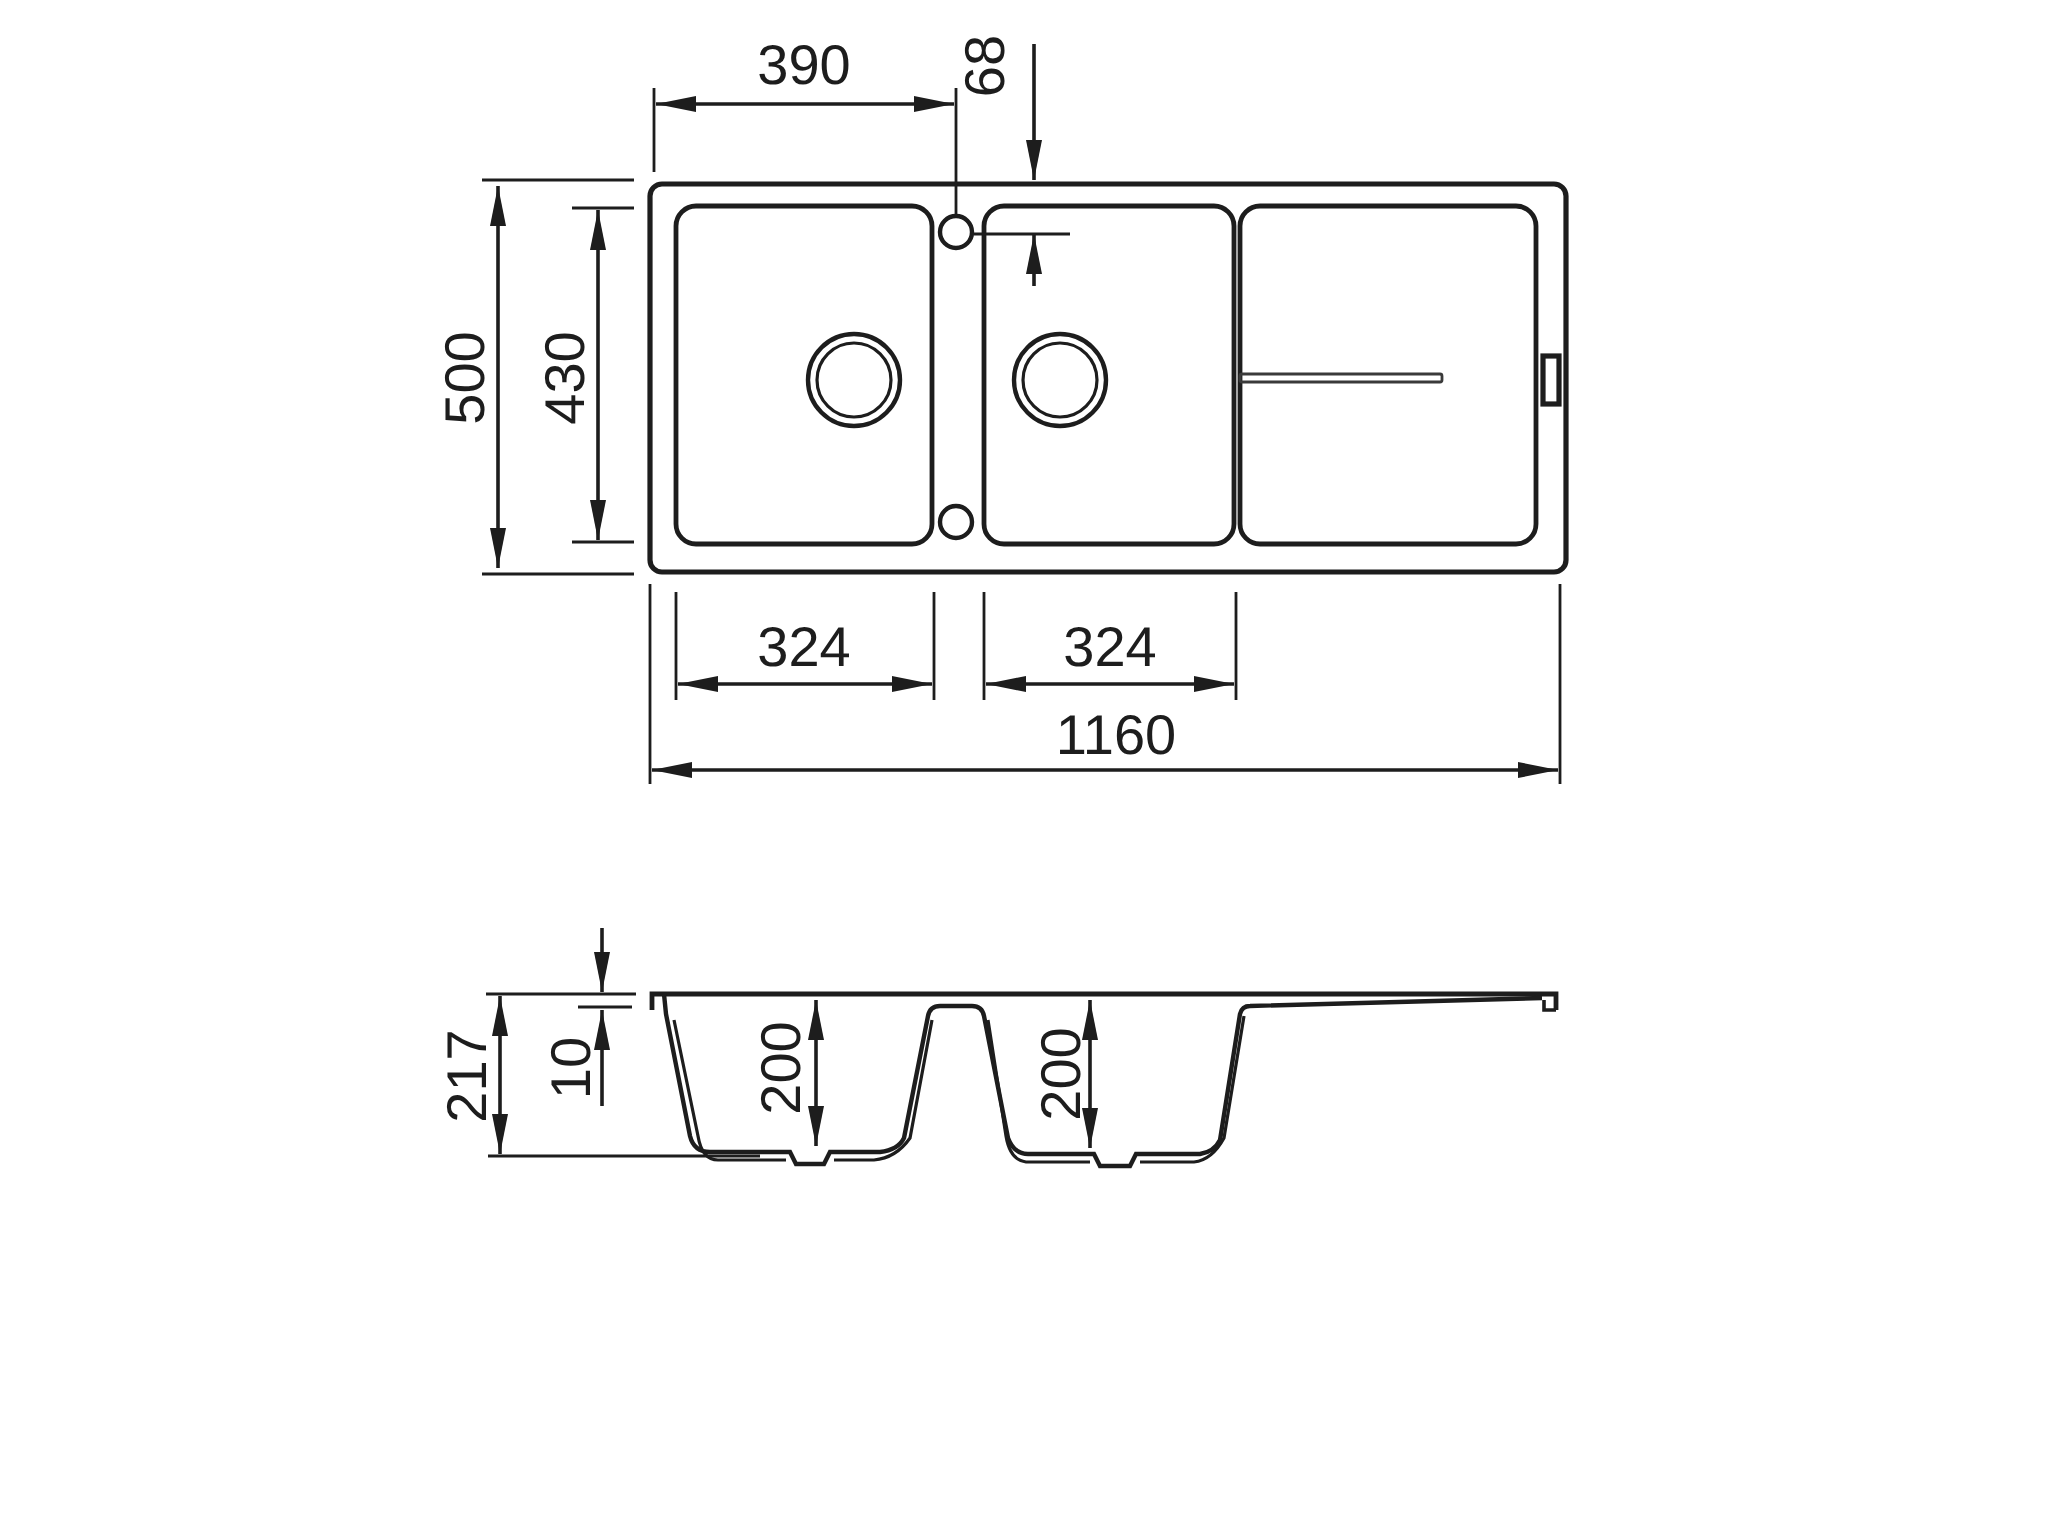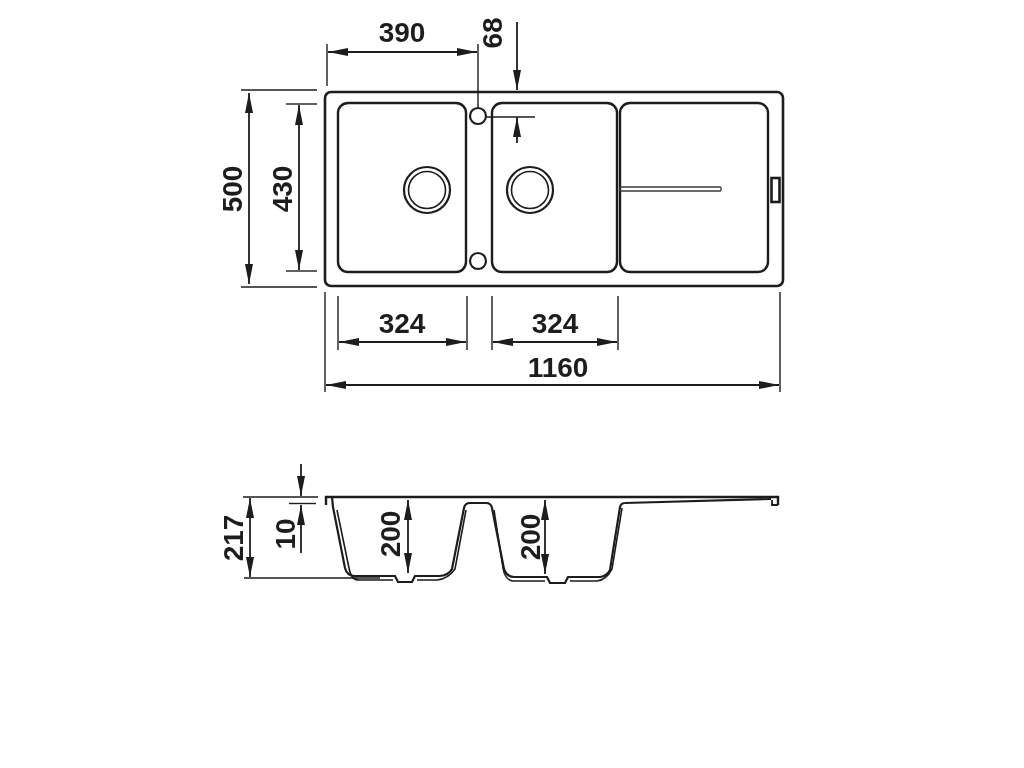--- a/index.html
+++ b/index.html
@@ -1,18 +1,18 @@
 <!DOCTYPE html>
 <html><head>
 <meta charset="utf-8">
 <style>
   html,body{margin:0;padding:0;background:#e8e8e8;}
   .canvas{
     position:relative;width:1024px;height:768px;background:#ffffff;
-    font-family:"Liberation Sans", sans-serif;overflow:hidden;font-weight:bold;
+    font-family:"Liberation Sans", sans-serif;overflow:hidden;
   }
   svg{position:absolute;left:0;top:0;}
   text{
     font-family:"Liberation Sans", sans-serif;
     font-size:28px;fill:#1d1d1d;
   }
 </style>
 </head>
 <body>
 

